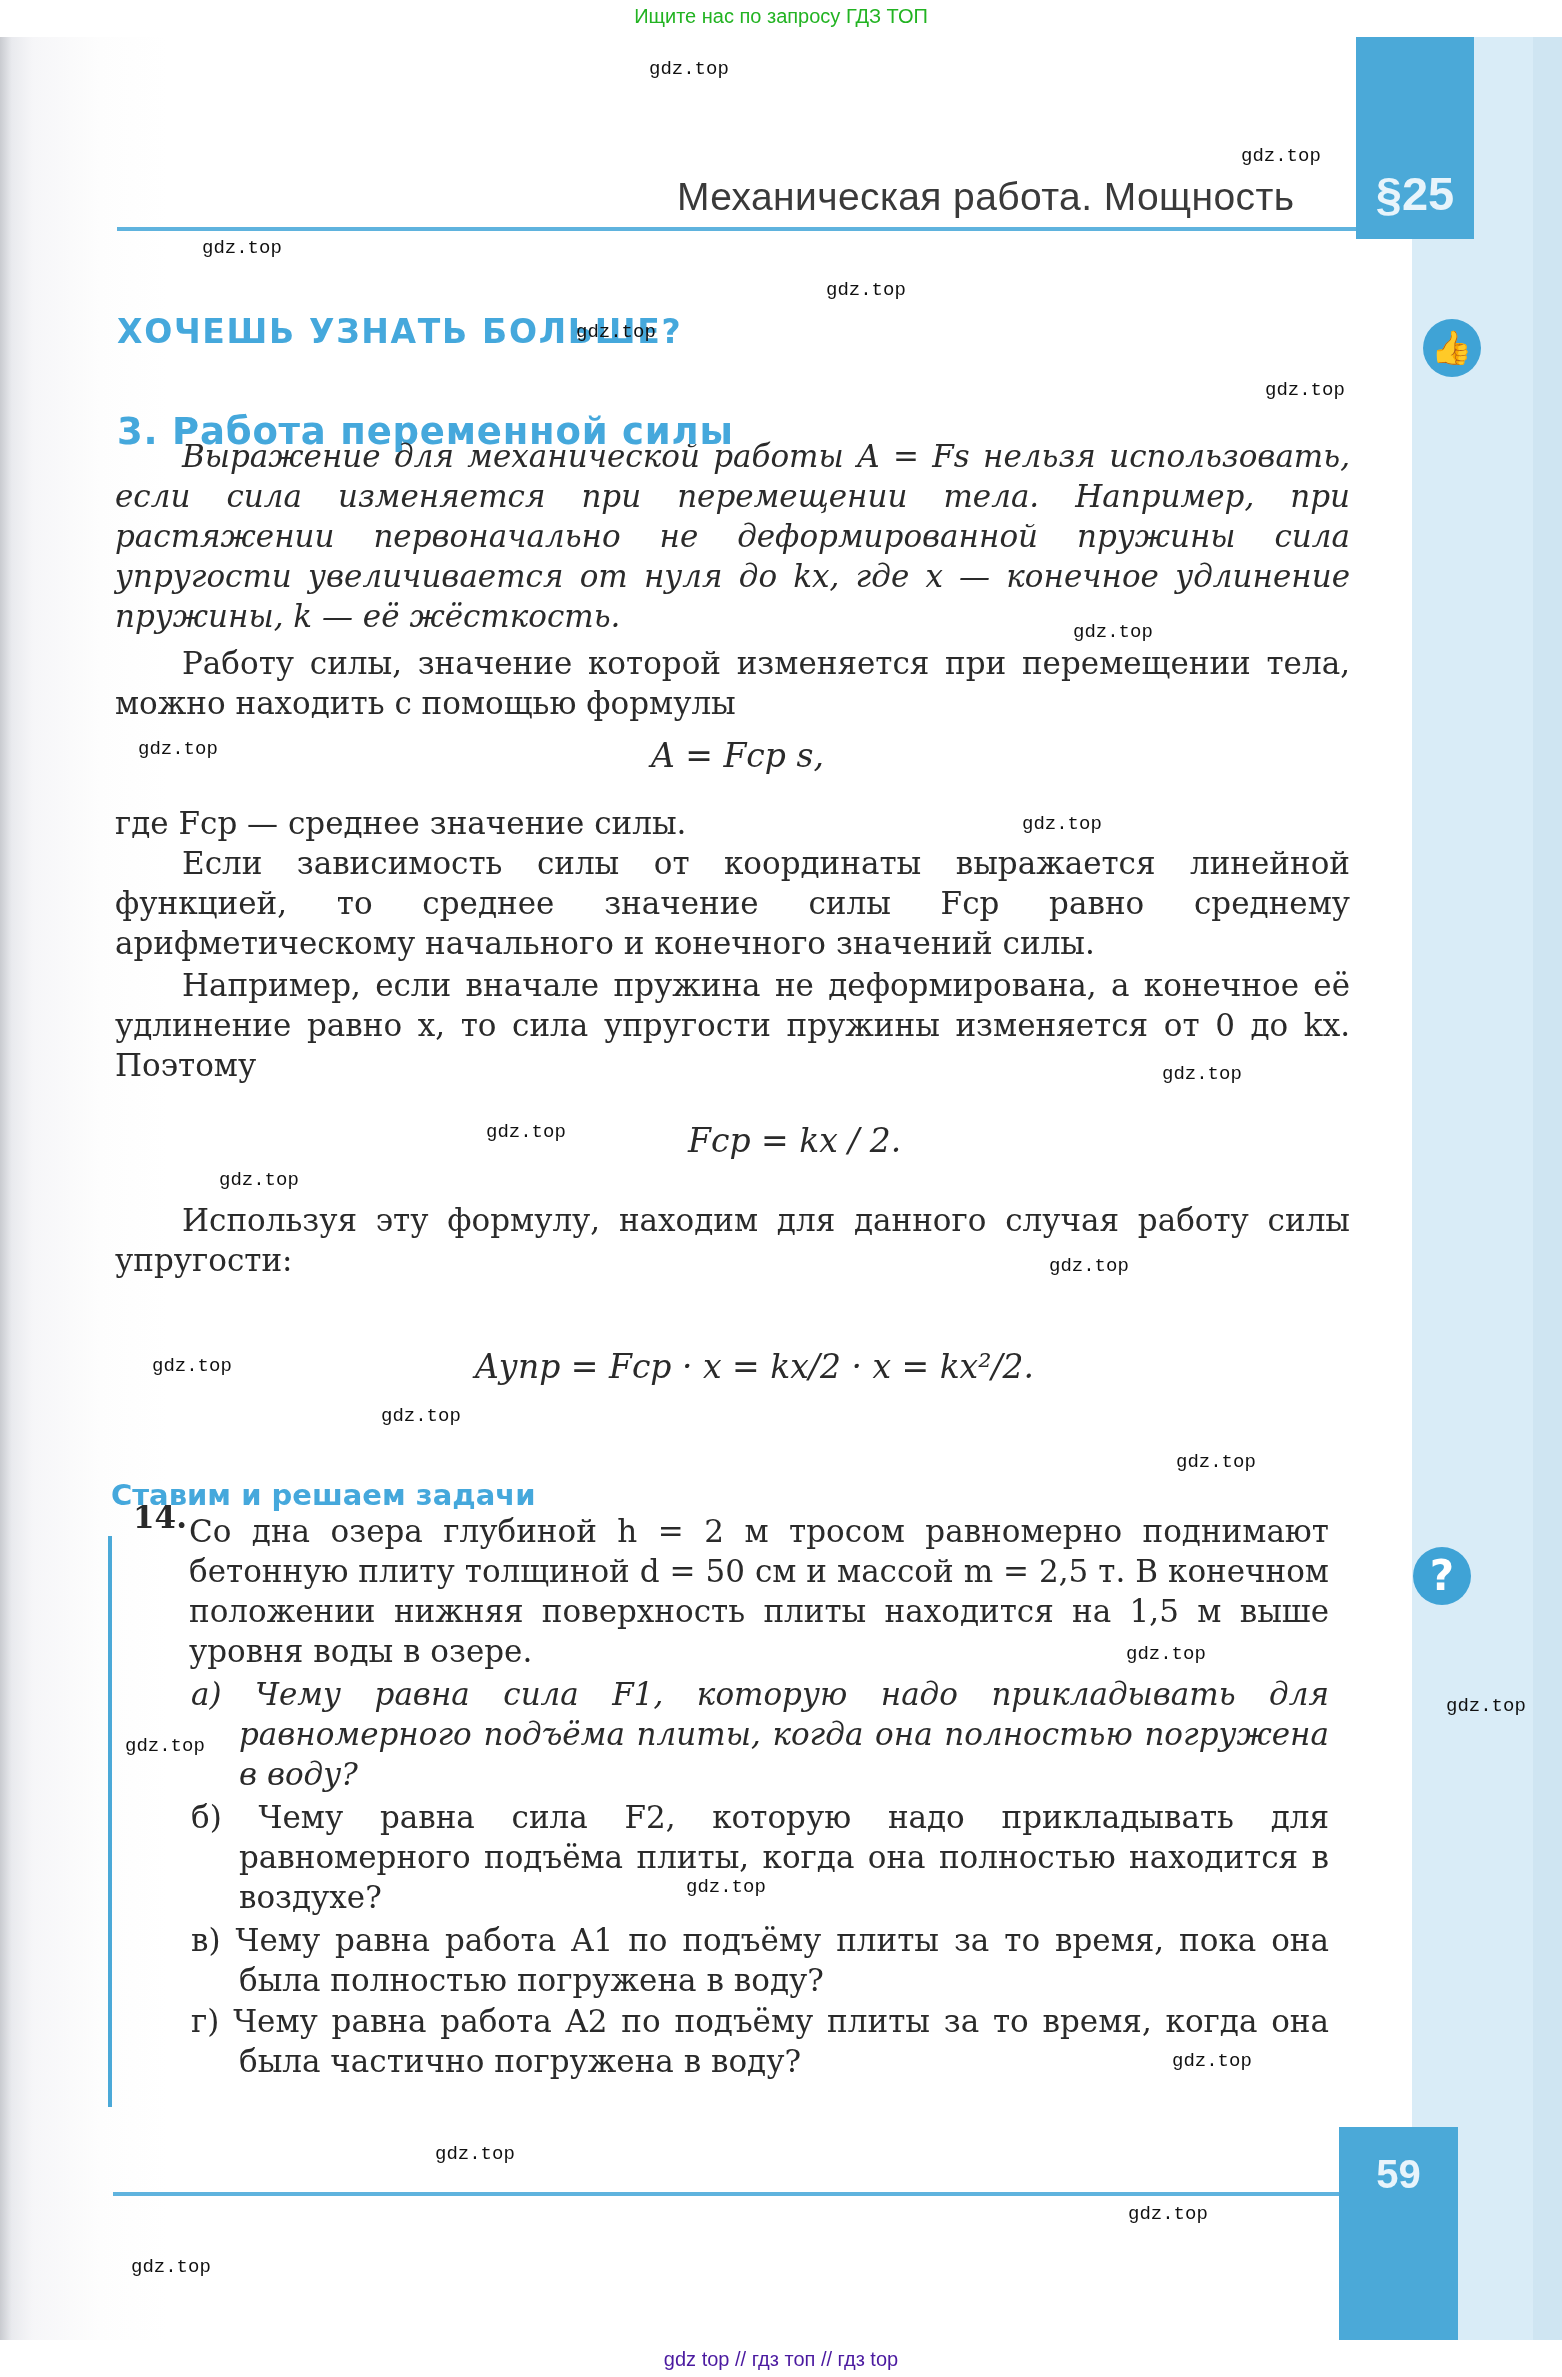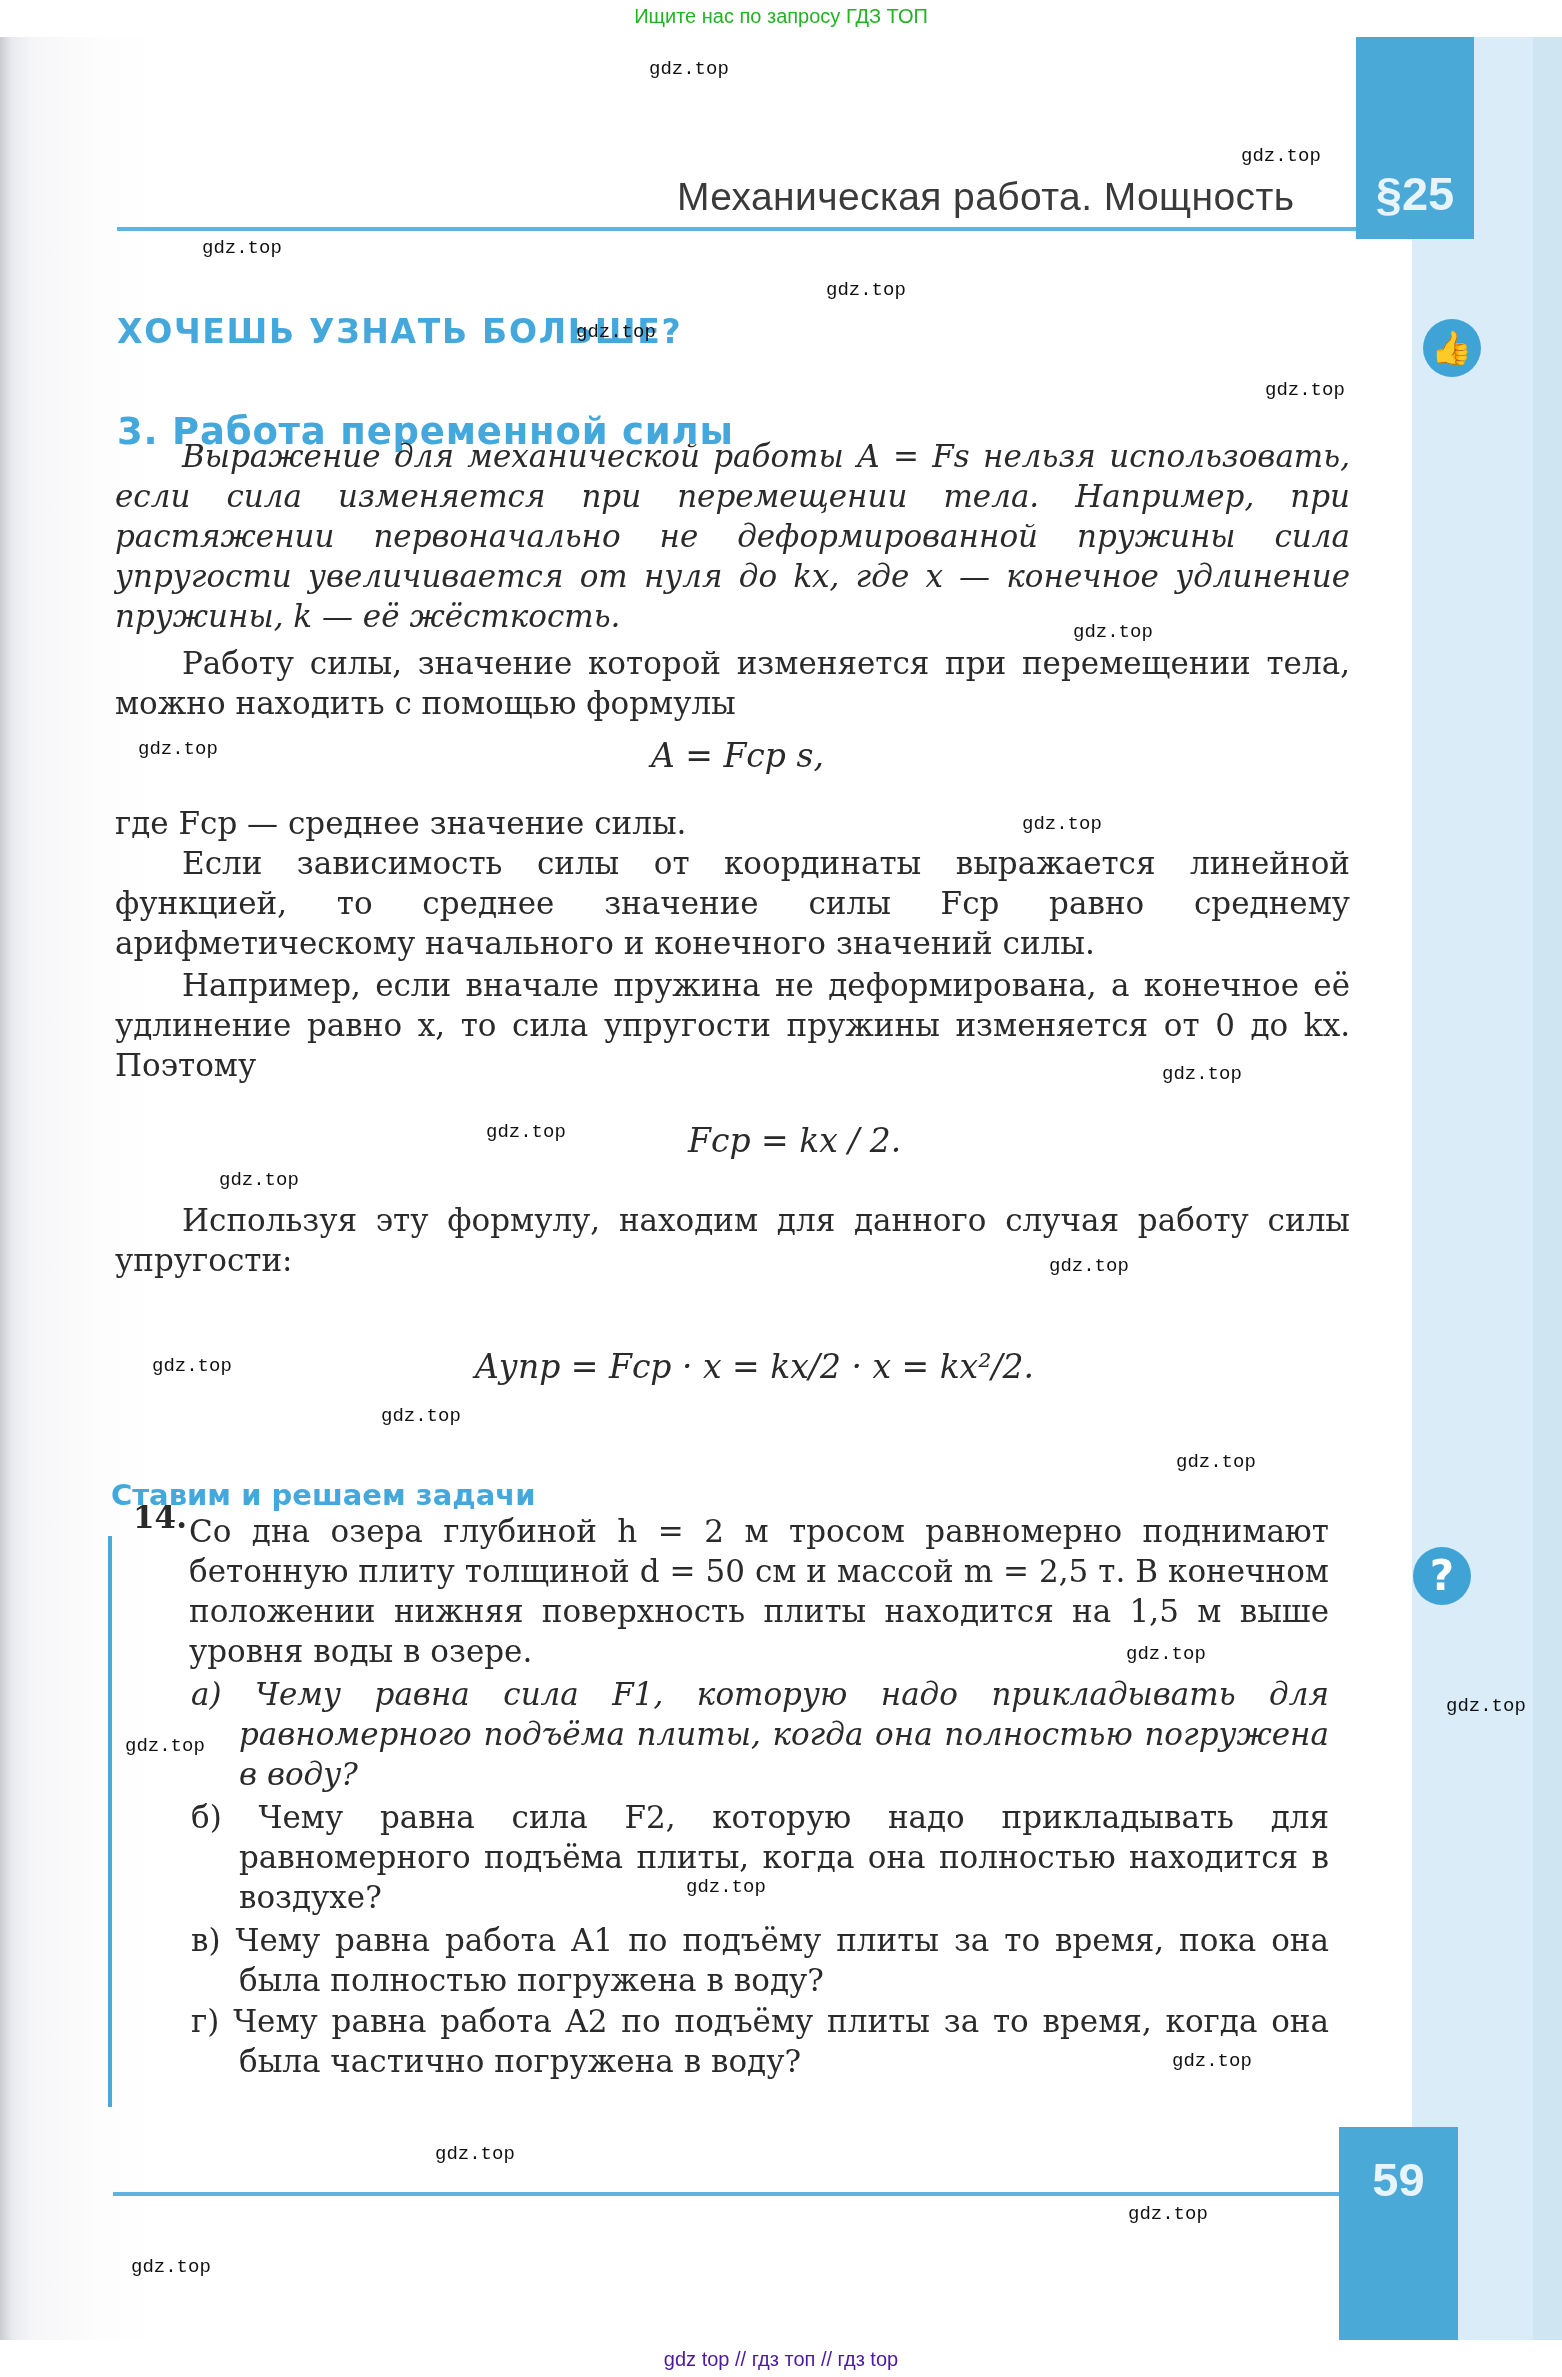--- a/index.html
+++ b/index.html
@@ -42,21 +42,21 @@
     font-family:"Liberation Sans", sans-serif; font-weight:bold;
     font-size:47px; color:#e8f4fb;
   }
   .page-tab {
     position:absolute; left:1339px; top:2090px; width:119px; height:214px;
     background:#4ba9d8;
   }
   .page-tab span {
     position:absolute; left:0; right:0; top:25px; text-align:center;
     font-family:"Liberation Sans", sans-serif; font-weight:bold;
-    font-size:47px; color:#e8f4fb;
+    font-size:40px; color:#e8f4fb;
   }
   .chapter-title {
     position:absolute; left:677px; top:138px;
     font-family:"Liberation Sans", sans-serif; font-size:39px; color:#3a3a3a;
     letter-spacing:0.4px;
   }
   .header-rule {
     position:absolute; left:117px; top:190px; width:1239px; height:4.2px;
     background:#5fb3de;
   }

